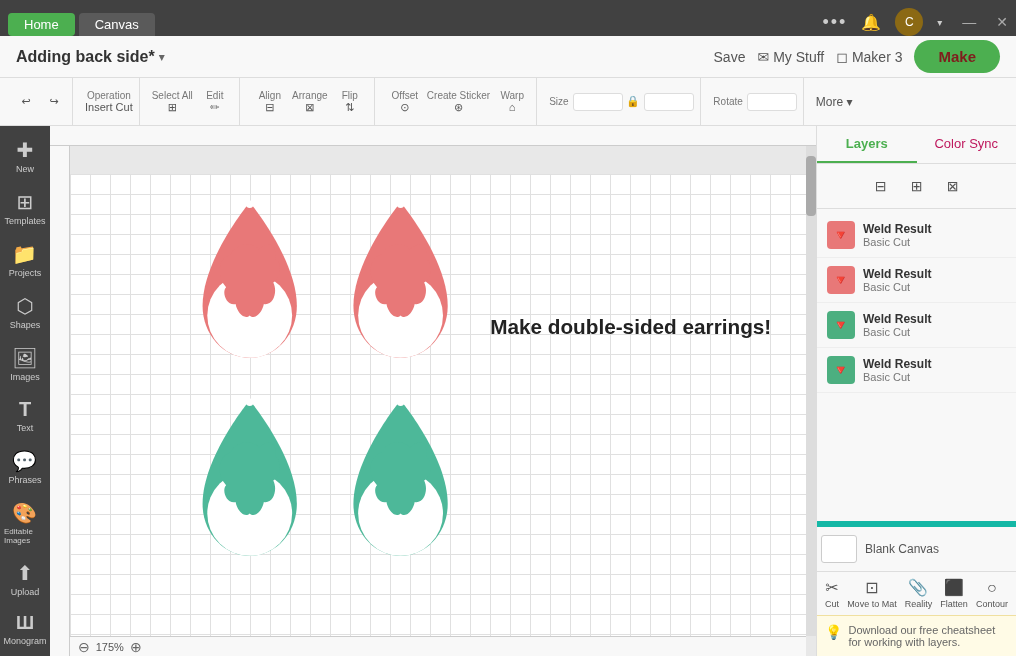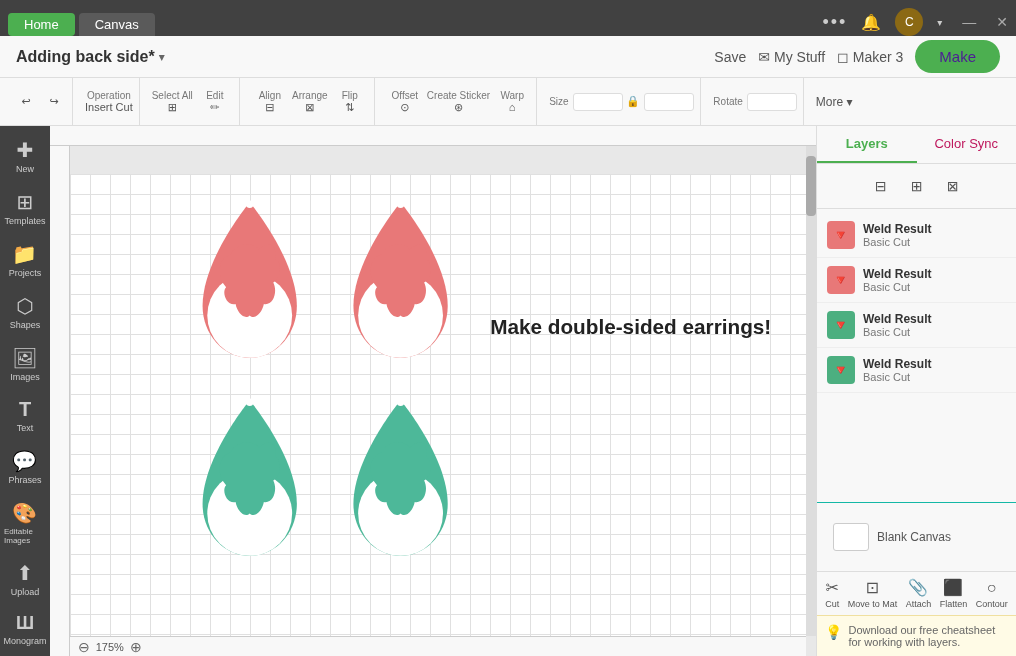--- a/index.html
+++ b/index.html
@@ -23,21 +23,21 @@
     
     .sub-header {
       display: flex; align-items: center; background: #f8f8f8; height: 42px; padding: 0 16px; border-bottom: 1px solid #ddd;
     }
     .project-title { font-size: 16px; font-weight: 600; color: #333; margin-right: 4px; }
     .project-chevron { font-size: 12px; color: #666; }
     .sub-header-actions { margin-left: auto; display: flex; align-items: center; gap: 12px; justify-content: center; }
     .save-btn { background: none; border: none; font-size: 14px; color: #555; cursor: pointer; }
     .my-stuff-btn { background: none; border: none; font-size: 14px; color: #555; cursor: pointer; display: flex; align-items: center; gap: 4px; }
     .maker-btn { background: none; border: none; font-size: 14px; color: #555; cursor: pointer; display: flex; align-items: center; gap: 4px; }
-    .make-btn { background: #4caf50; color: #4c1d95; border: none; border-radius: 20px; padding: 8px 24px; font-size: 15px; font-weight: 400; cursor: pointer; }
+    .make-btn { background: #4caf50; color: #7f1d1d; border: none; border-radius: 20px; padding: 8px 24px; font-size: 15px; font-weight: 700; cursor: pointer; }
 
     
     .toolbar {
       display: flex; align-items: center; background: #f8f8f8; height: 48px; padding: 0 8px; border-bottom: 1px solid #ddd; gap: 6px; font-size: 11px; color: #555;
     }
     .toolbar-group { display: flex; align-items: center; gap: 4px; padding: 0 6px; border-right: 1px solid #ddd; height: 100%; }
     .toolbar-group:last-child { border-right: none; }
     .toolbar-icon { width: 24px; height: 24px; display: flex; align-items: center; justify-content: center; cursor: pointer; border-radius: 4px; }
     .toolbar-label { font-size: 10px; color: #777; }
     .toolbar-item { display: flex; flex-direction: column; align-items: center; cursor: pointer; min-width: 36px; }
@@ -79,21 +79,21 @@
     .panel-tool-btn { width: 28px; height: 28px; border: none; background: none; cursor: pointer; display: flex; align-items: center; justify-content: center; font-size: 14px; border-radius: 4px; color: #555; }
 
     .layer-list { flex: 1; overflow-y: auto; padding: 4px 0; }
     .layer-item { display: flex; align-items: center; padding: 8px 10px; gap: 8px; cursor: pointer; border-bottom: 1px solid #eee; }
     .layer-thumb { width: 28px; height: 28px; border-radius: 4px; background: #e87070; display: flex; align-items: center; justify-content: center; font-size: 14px; }
     .layer-thumb.green { background: #4caf80; }
     .layer-info { flex: 1; }
     .layer-name { font-size: 12px; font-weight: 600; color: #333; }
     .layer-sub { font-size: 11px; color: #777; }
 
-    .panel-footer { padding: 16px; border-top: 1px solid #14b8a6; }
+    .panel-footer { padding: 4px; border-top: 6px solid #14b8a6; }
     .blank-canvas-row { display: flex; align-items: center; gap: 8px; padding: 4px 0; }
     .blank-canvas-box { width: 36px; height: 28px; border: 1px solid #ccc; background: white; border-radius: 3px; }
     .blank-canvas-label { font-size: 12px; color: #555; }
 
     .panel-bottom-tools { display: flex; justify-content: space-around; align-items: center; padding: 6px 4px; border-top: 1px solid #ddd; }
     .panel-bottom-btn { display: flex; flex-direction: column; align-items: center; cursor: pointer; font-size: 9px; color: #555; gap: 2px; }
     .panel-bottom-icon { font-size: 16px; }
 
     .panel-tip { display: flex; align-items: flex-start; gap: 6px; padding: 8px; background: #fffbe6; border-top: 1px solid #f0e0a0; font-size: 11px; color: #666; }
     .tip-icon { color: #f0b429; font-size: 14px; }
@@ -377,21 +377,21 @@
       <div class="panel-bottom-btn">
         <span class="panel-bottom-icon">✂</span>
         <span>Cut</span>
       </div>
       <div class="panel-bottom-btn">
         <span class="panel-bottom-icon">⊡</span>
         <span>Move to Mat</span>
       </div>
       <div class="panel-bottom-btn">
         <span class="panel-bottom-icon">📎</span>
-        <span>Attach</span>
+        <span>Reality</span>
       </div>
       <div class="panel-bottom-btn">
         <span class="panel-bottom-icon">⬛</span>
         <span>Flatten</span>
       </div>
       <div class="panel-bottom-btn">
         <span class="panel-bottom-icon">○</span>
         <span>Contour</span>
       </div>
     </div>

